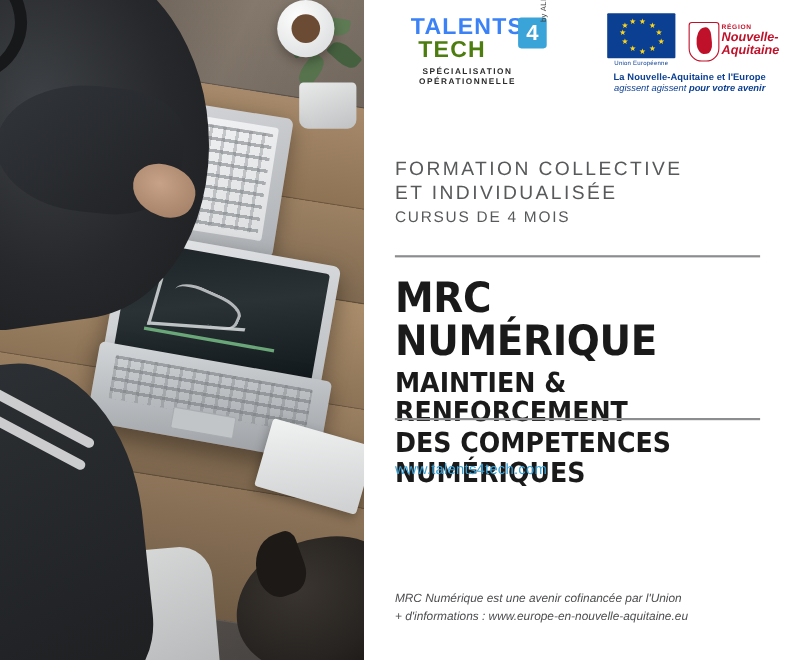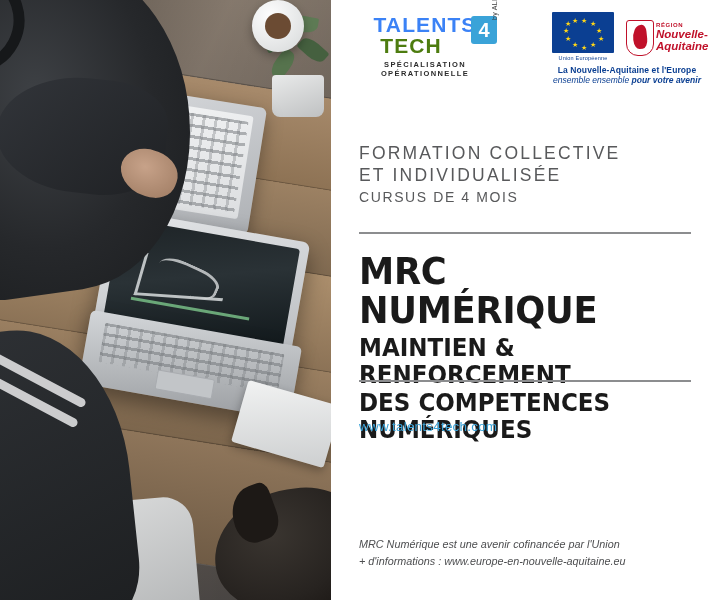--- a/index.html
+++ b/index.html
@@ -673,21 +673,21 @@
             <div class="na-text">
               <div class="na-region">RÉGION</div>
               <div class="na-name">Nouvelle-</div>
               <div class="na-name">Aquitaine</div>
             </div>
           </div>
         </div>
 
         <div class="eu-line1">La Nouvelle-Aquitaine et l'Europe</div>
         <div class="eu-line2">
-          <span>ensemble ensemble </span><b>pour votre avenir</b>
+          <span>agissent agissent </span><b>pour votre avenir</b>
         </div>
       </div>
     </div>
 
     <div class="kicker">
       <div class="kicker-1">FORMATION COLLECTIVE</div>
       <div class="kicker-1">ET INDIVIDUALISÉE</div>
       <div class="kicker-2">CURSUS DE 4 MOIS</div>
     </div>
 

